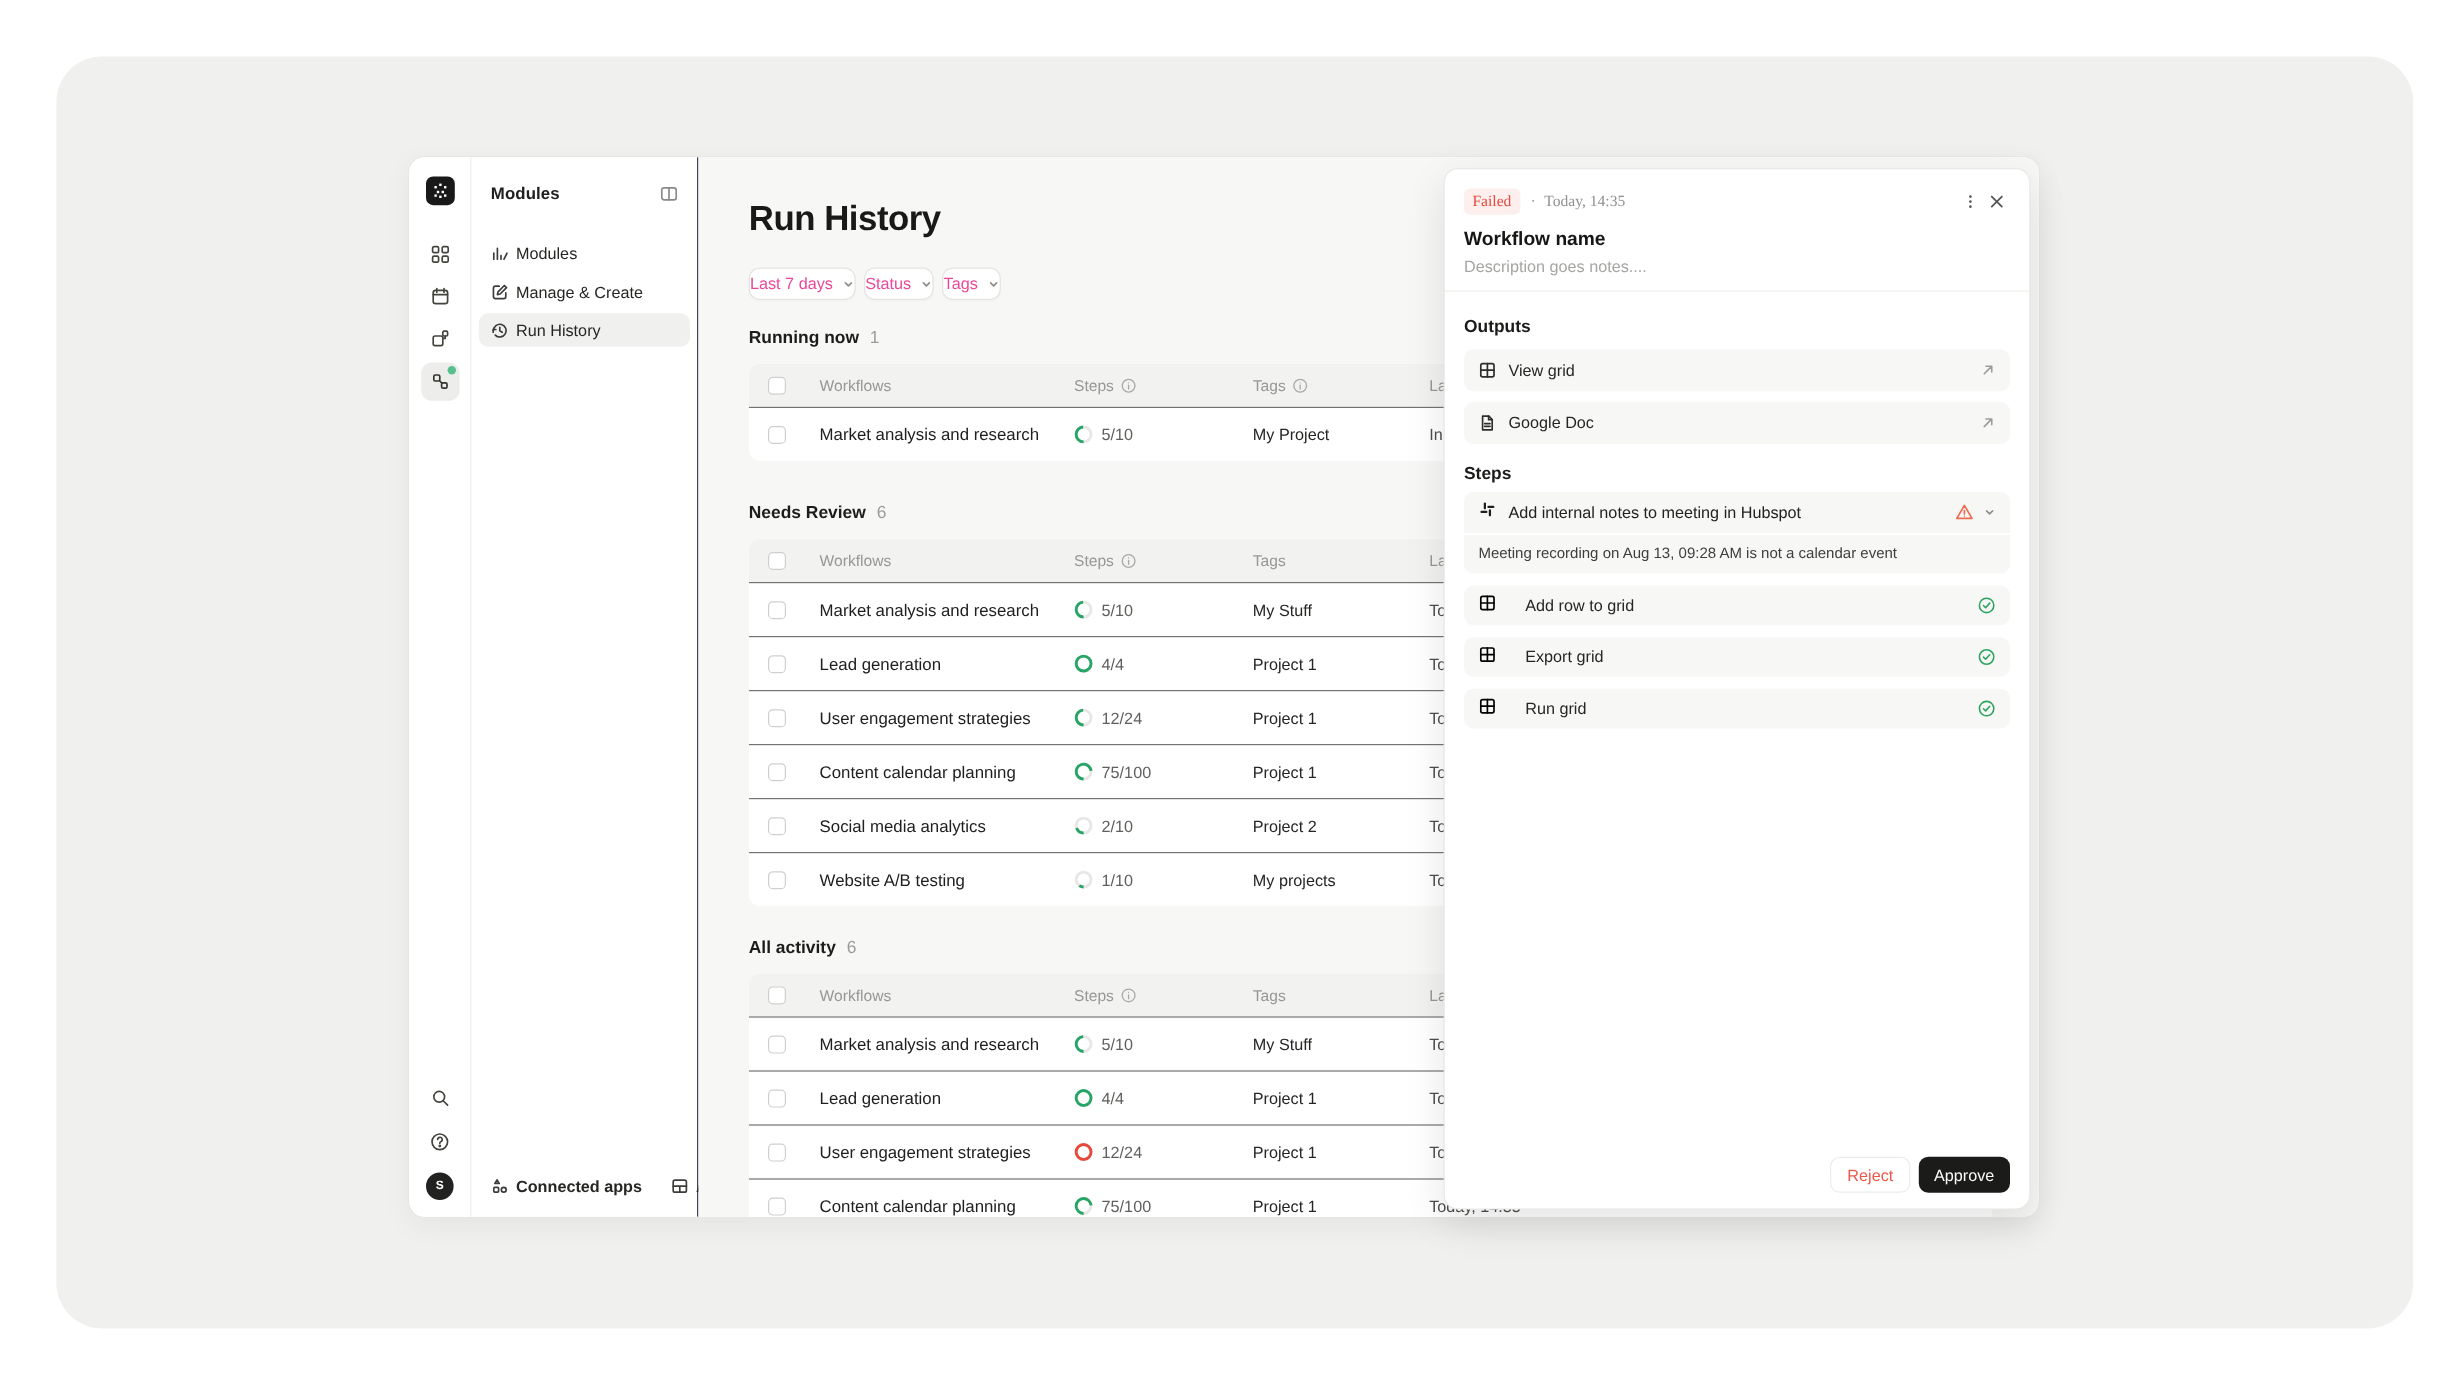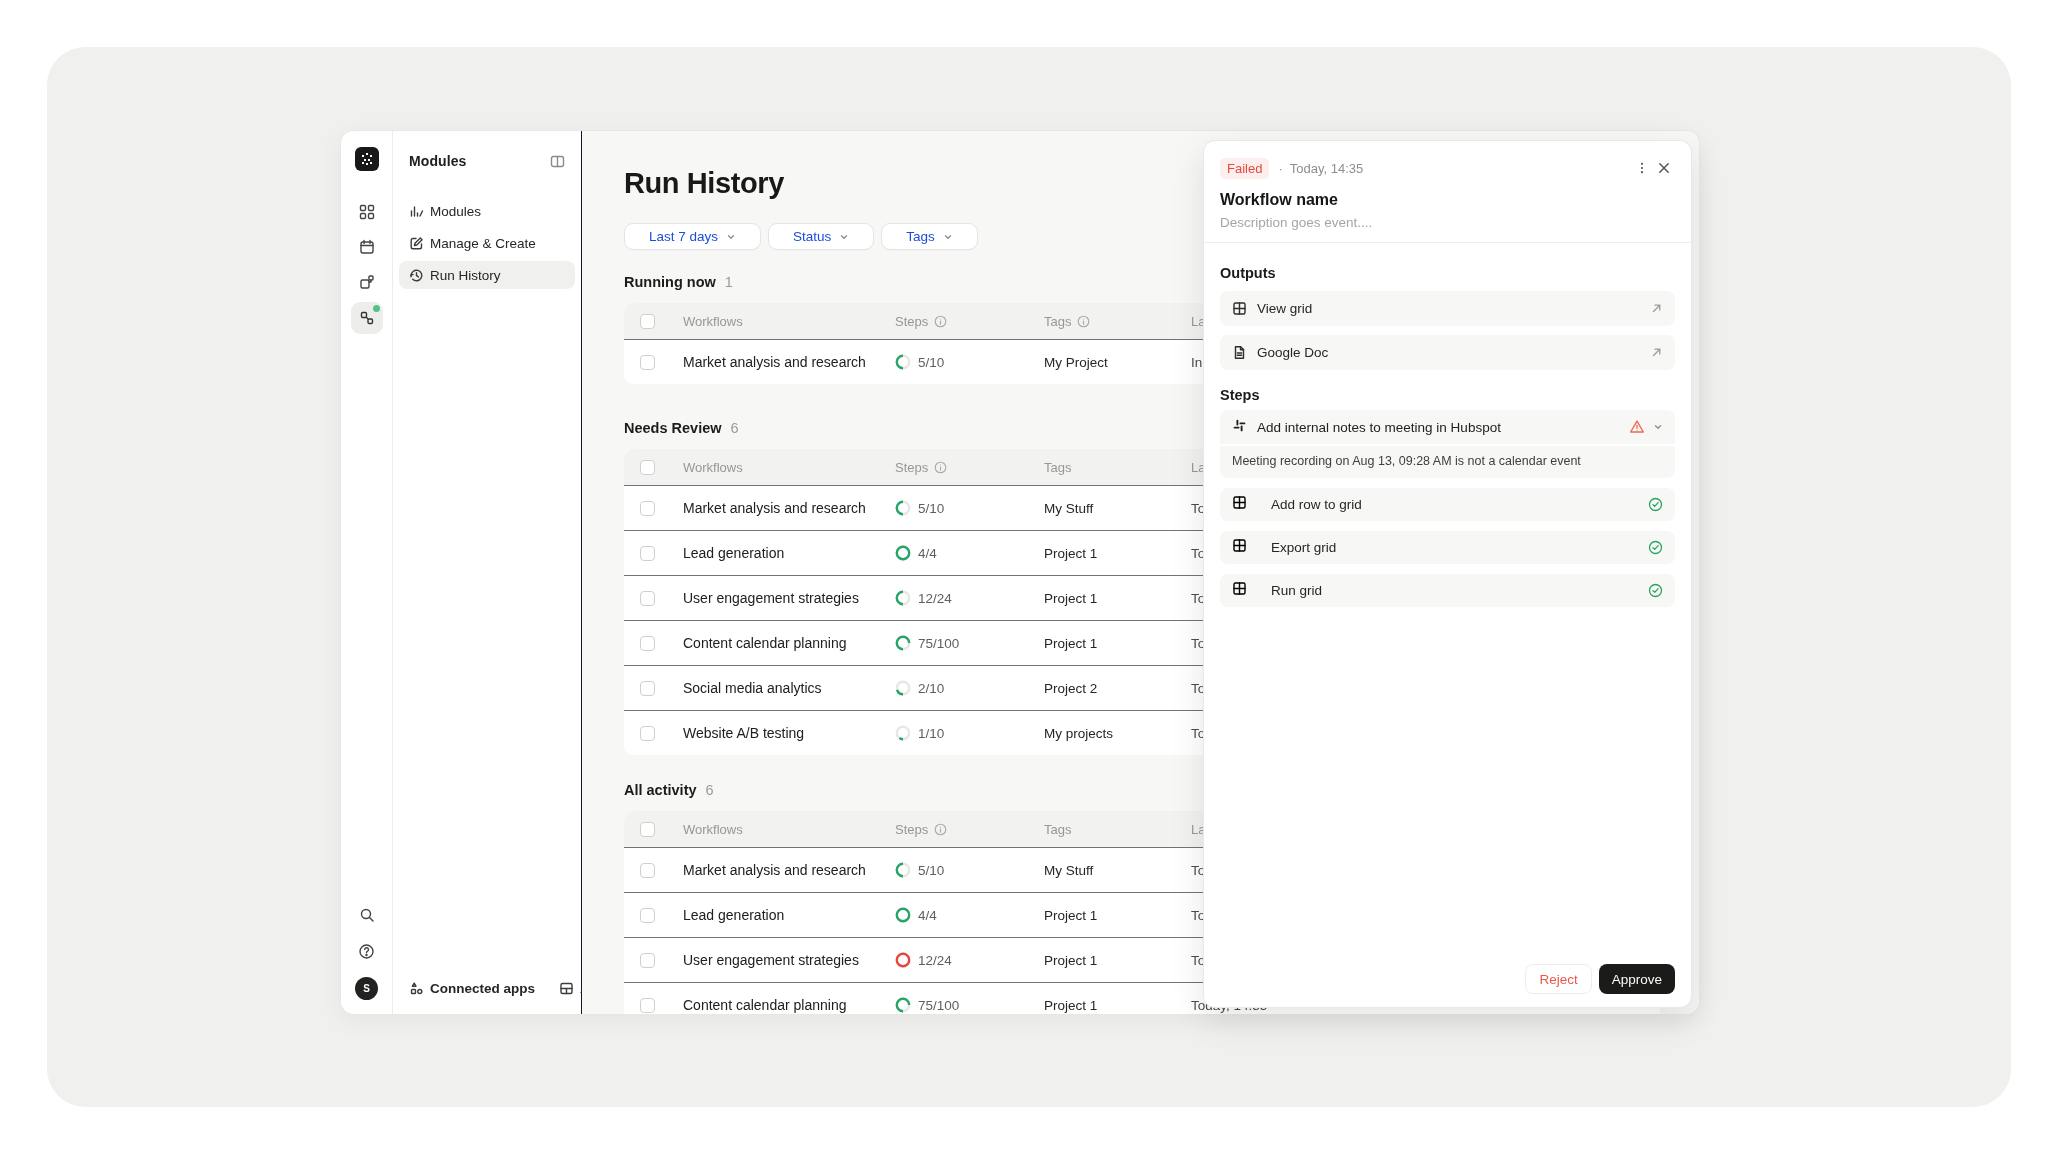--- a/index.html
+++ b/index.html
@@ -23,39 +23,39 @@
   .nav-collapse { color:#8a8a88; cursor:pointer; display:flex; }
   .nav-items { margin-top:28px; display:flex; flex-direction:column; gap:4px; }
   .nav-item { height:28px; border-radius:8px; display:flex; align-items:center; gap:6px; padding:0 10px; font-size:13.5px; color:#26262 4; color:#262624; cursor:pointer; white-space:nowrap; }
   .nav-item.active { background:#f0f0ee; }
   .nav-item .nic { width:15px; height:15px; color:#3c3c3a; flex:0 0 15px; display:flex; align-items:center; justify-content:center; }
   .nav-bottom { margin-top:auto; padding-bottom:12px; display:flex; flex-direction:row; gap:4px;font-weight:bold; }
   
   .main { flex:1; background:#f7f7f5; position:relative; }
   .page-title { position:absolute; left:42px; top:36px; font-size:29px; font-weight:700; color:#191918; letter-spacing:-.4px; }
   .filters { position:absolute; left:42px; top:92px; display:flex; gap:7px; }
-  .pill { height:27px; background:#fff; border:1px solid #e4e4e2; border-radius:9px; display:flex; align-items:center; gap:8px; padding:0 24px; font-size:13.5px; color:#1d4ed8; cursor:pointer; box-shadow:0 1px 1px rgba(0,0,0,.02); }
+  .pill { height:27px; background:#fff; border:1px solid #e4e4e2; border-radius:9px; display:flex; align-items:center; gap:8px; padding:0 0; font-size:13.5px; color:#ec4899; cursor:pointer; box-shadow:0 1px 1px rgba(0,0,0,.02); }
   .pill svg { color:#8f8f8d; }
   .section { position:absolute; left:42px; }
   .sec-label { font-size:14.5px; font-weight:700; color:#1c1c1b; }
   .sec-label .count { font-weight:400; color:#9b9b99; margin-left:9px; }
   .table { margin-top:13px; width:1036px; border-radius:10px; overflow:hidden; background:#fff; }
   .trow { display:grid; grid-template-columns:59px 212px 149px 147px 1fr; align-items:center; height:45px; background:#fff; border-top:1px solid #737373; }
   .thead { height:36px; background:#f2f2f0; border-top:none; }
   .th { font-size:13px; color:#97979 5; color:#979795; display:flex; align-items:center; gap:6px; white-space:nowrap; }
   .cb { width:15px; height:15px; border:1.5px solid #cfcfcd; border-radius:4px; background:#fff; margin-left:16px; cursor:pointer; }
   .cell-name { font-size:14px; color:#202020; white-space:nowrap; }
   .cell-steps { display:flex; align-items:center; gap:7px; font-size:13.5px; color:#5f5f5d; }
   .cell-tag { font-size:13.5px; color:#262625; }
   .cell-last { font-size:13.5px; color:#4c4c4a; white-space:nowrap; }
   .info { color:#a9a9a7; display:flex; cursor:pointer; }
   
   .panel { position:absolute; left:1203px; top:140px; width:489px; height:868px; background:#fff; border:1px solid #e8e8e6;
            border-radius:12px; box-shadow:0 12px 34px rgba(0,0,0,.10); z-index:5; padding:16px; }
-  .p-headrow { display:flex; align-items:center; }
+  .p-headrow { display:flex; align-items:center;font-family:Liberation Serif, serif; }
   .chip-failed { background:#fdefed; color:#e5493c; font-size:13px; font-weight:500; border-radius:5px; padding:3px 7px; }
   .p-time { color:#8f8f8d; font-size:13px; margin-left:9px; }
   .p-time .mid { margin-right:7px; }
   .p-headrow .sp { flex:1; }
   .p-ic { color:#565654; cursor:pointer; display:flex; align-items:center; justify-content:center; width:22px; height:22px; }
   .p-title { margin-top:12px; font-size:16px; font-weight:700; color:#161615; }
   .p-desc { margin-top:6px; font-size:13.5px; color:#a5a5a3; }
   .p-div { margin:12px -16px 0; border-top:1px solid #ededeb; }
   .p-sec { margin-top:22px; font-size:14.5px; font-weight:700; color:#1b1b1a; }
   .p-sec.steps { margin-top:17px; }
@@ -465,21 +465,21 @@
           <circle cx="7" cy="11.2" r="1.1"></circle>
         </svg>
       </span>
     <span class="p-ic">
         <svg width="14" height="14" viewBox="0 0 14 14" fill="none" stroke="currentColor" stroke-width="1.5" stroke-linecap="round">
           <path d="M2.8 2.8l8.4 8.4M11.2 2.8l-8.4 8.4"></path>
         </svg>
       </span>
   </div>
   <div class="p-title">Workflow name</div>
-  <div class="p-desc">Description goes event....</div>
+  <div class="p-desc">Description goes notes....</div>
   <div class="p-div"></div>
   <div class="p-sec">Outputs</div>
   <div class="p-rows" id="outputs">
       <div class="p-row">
         <span class="lic">
           <svg width="15" height="15" viewBox="0 0 15 15" fill="none" stroke="currentColor" stroke-width="1.4" stroke-linecap="round" stroke-linejoin="round">
             <rect x="2" y="2" width="11" height="11" rx="1.5"></rect>
             <path d="M2 7.5h11M7.5 2v11"></path>
           </svg>
         </span>

